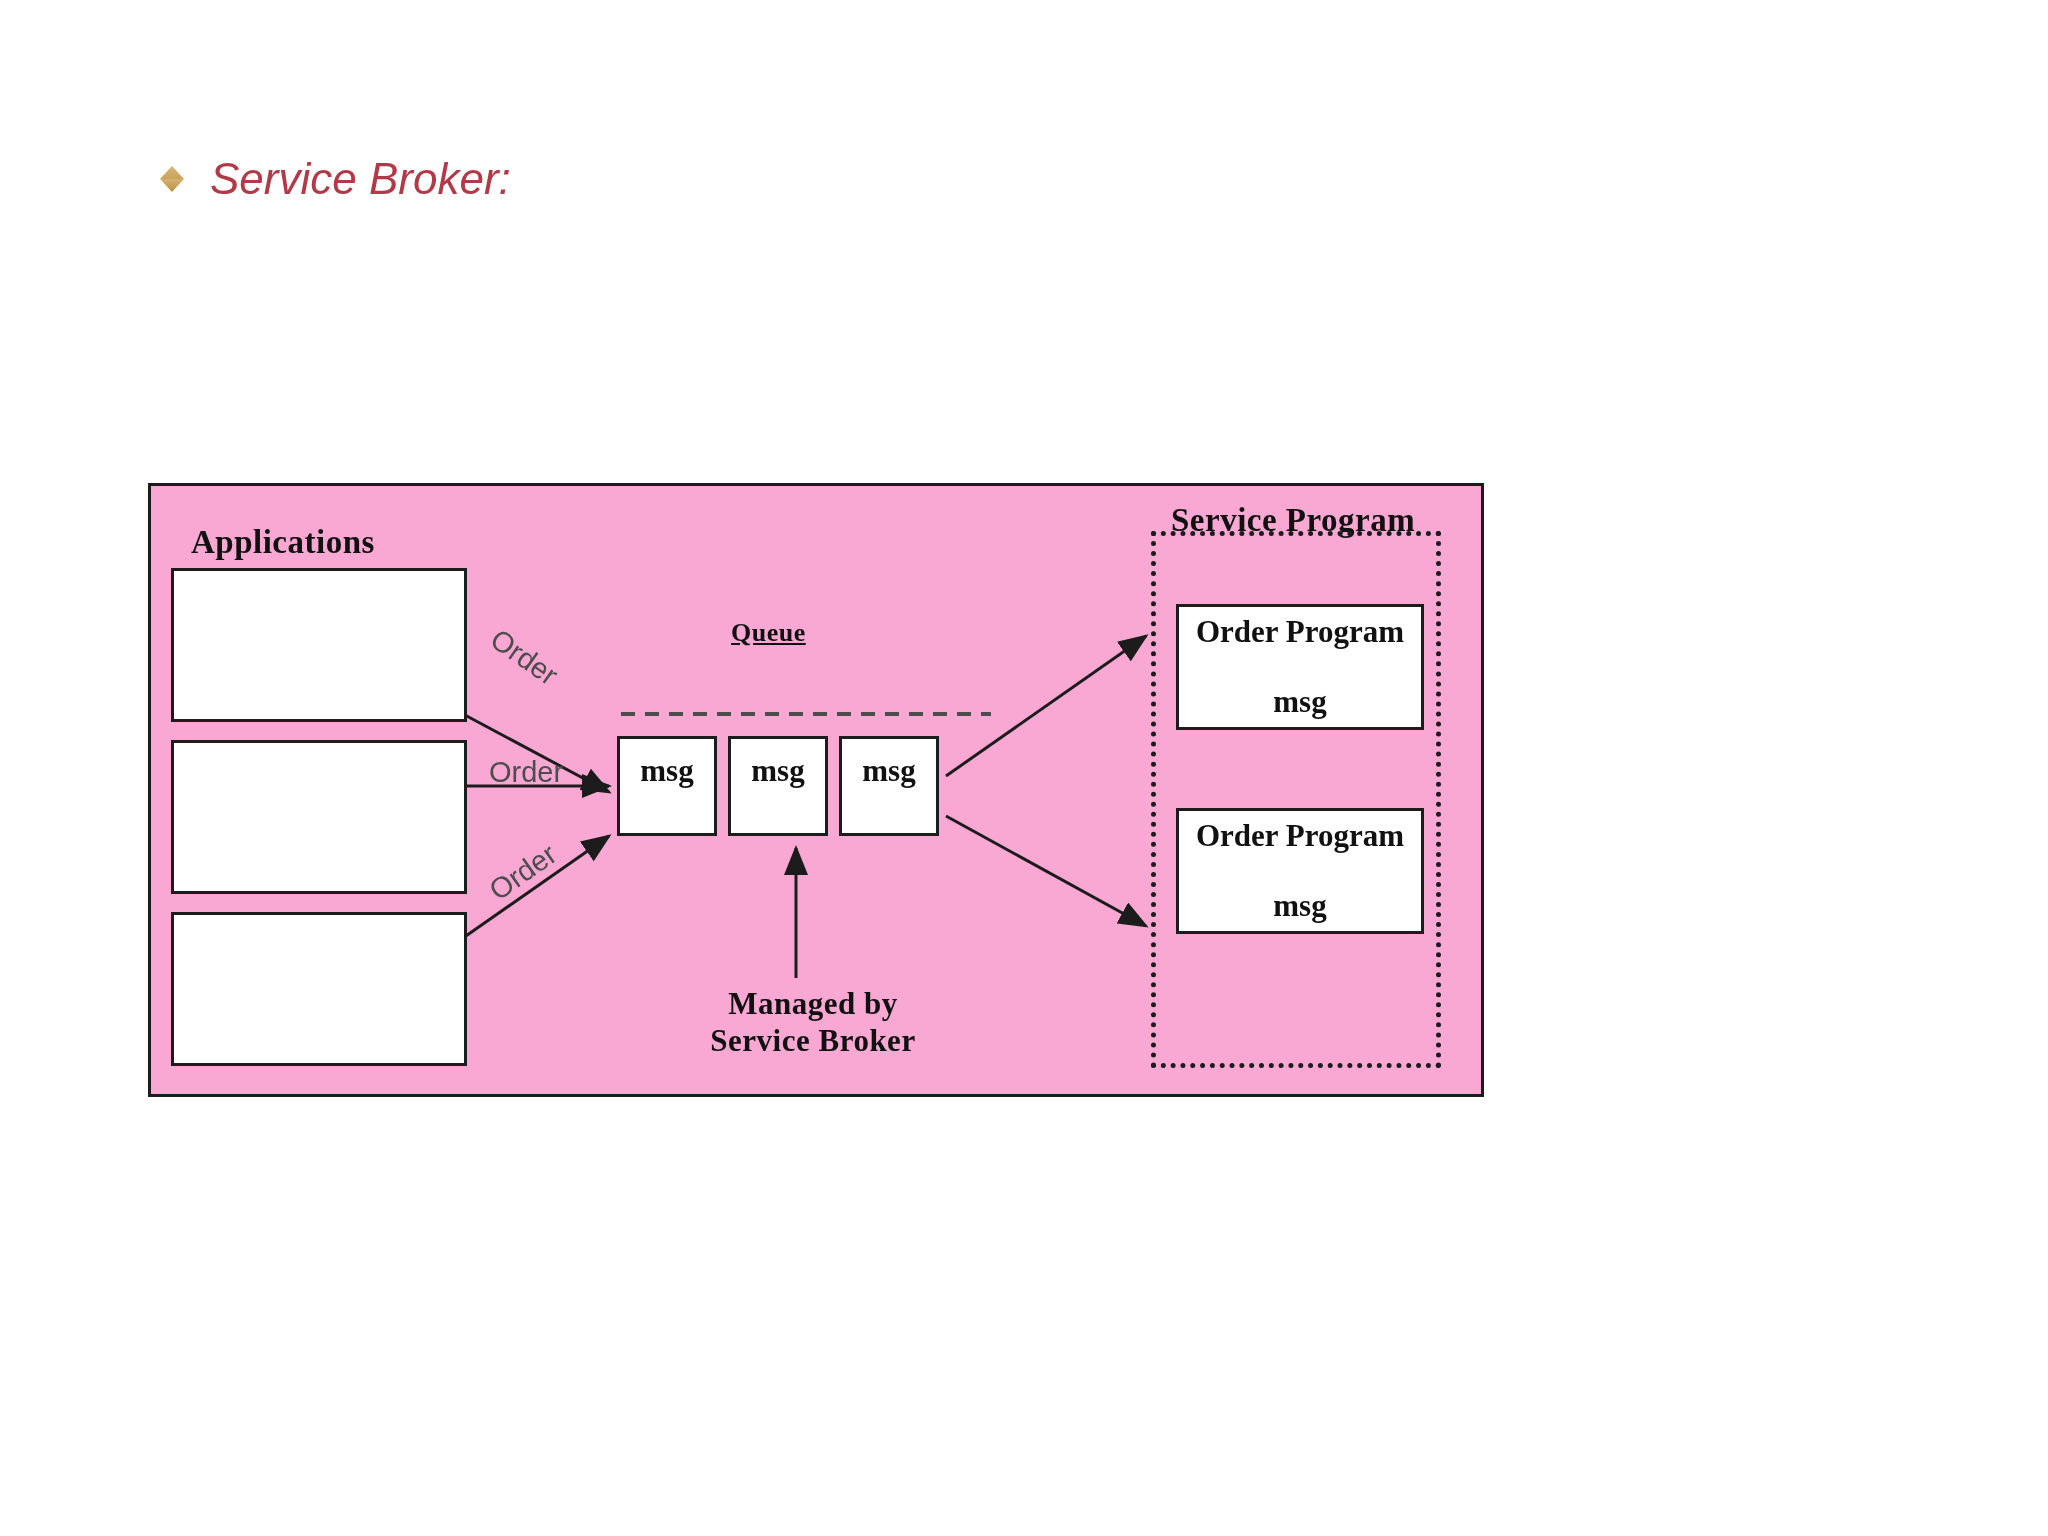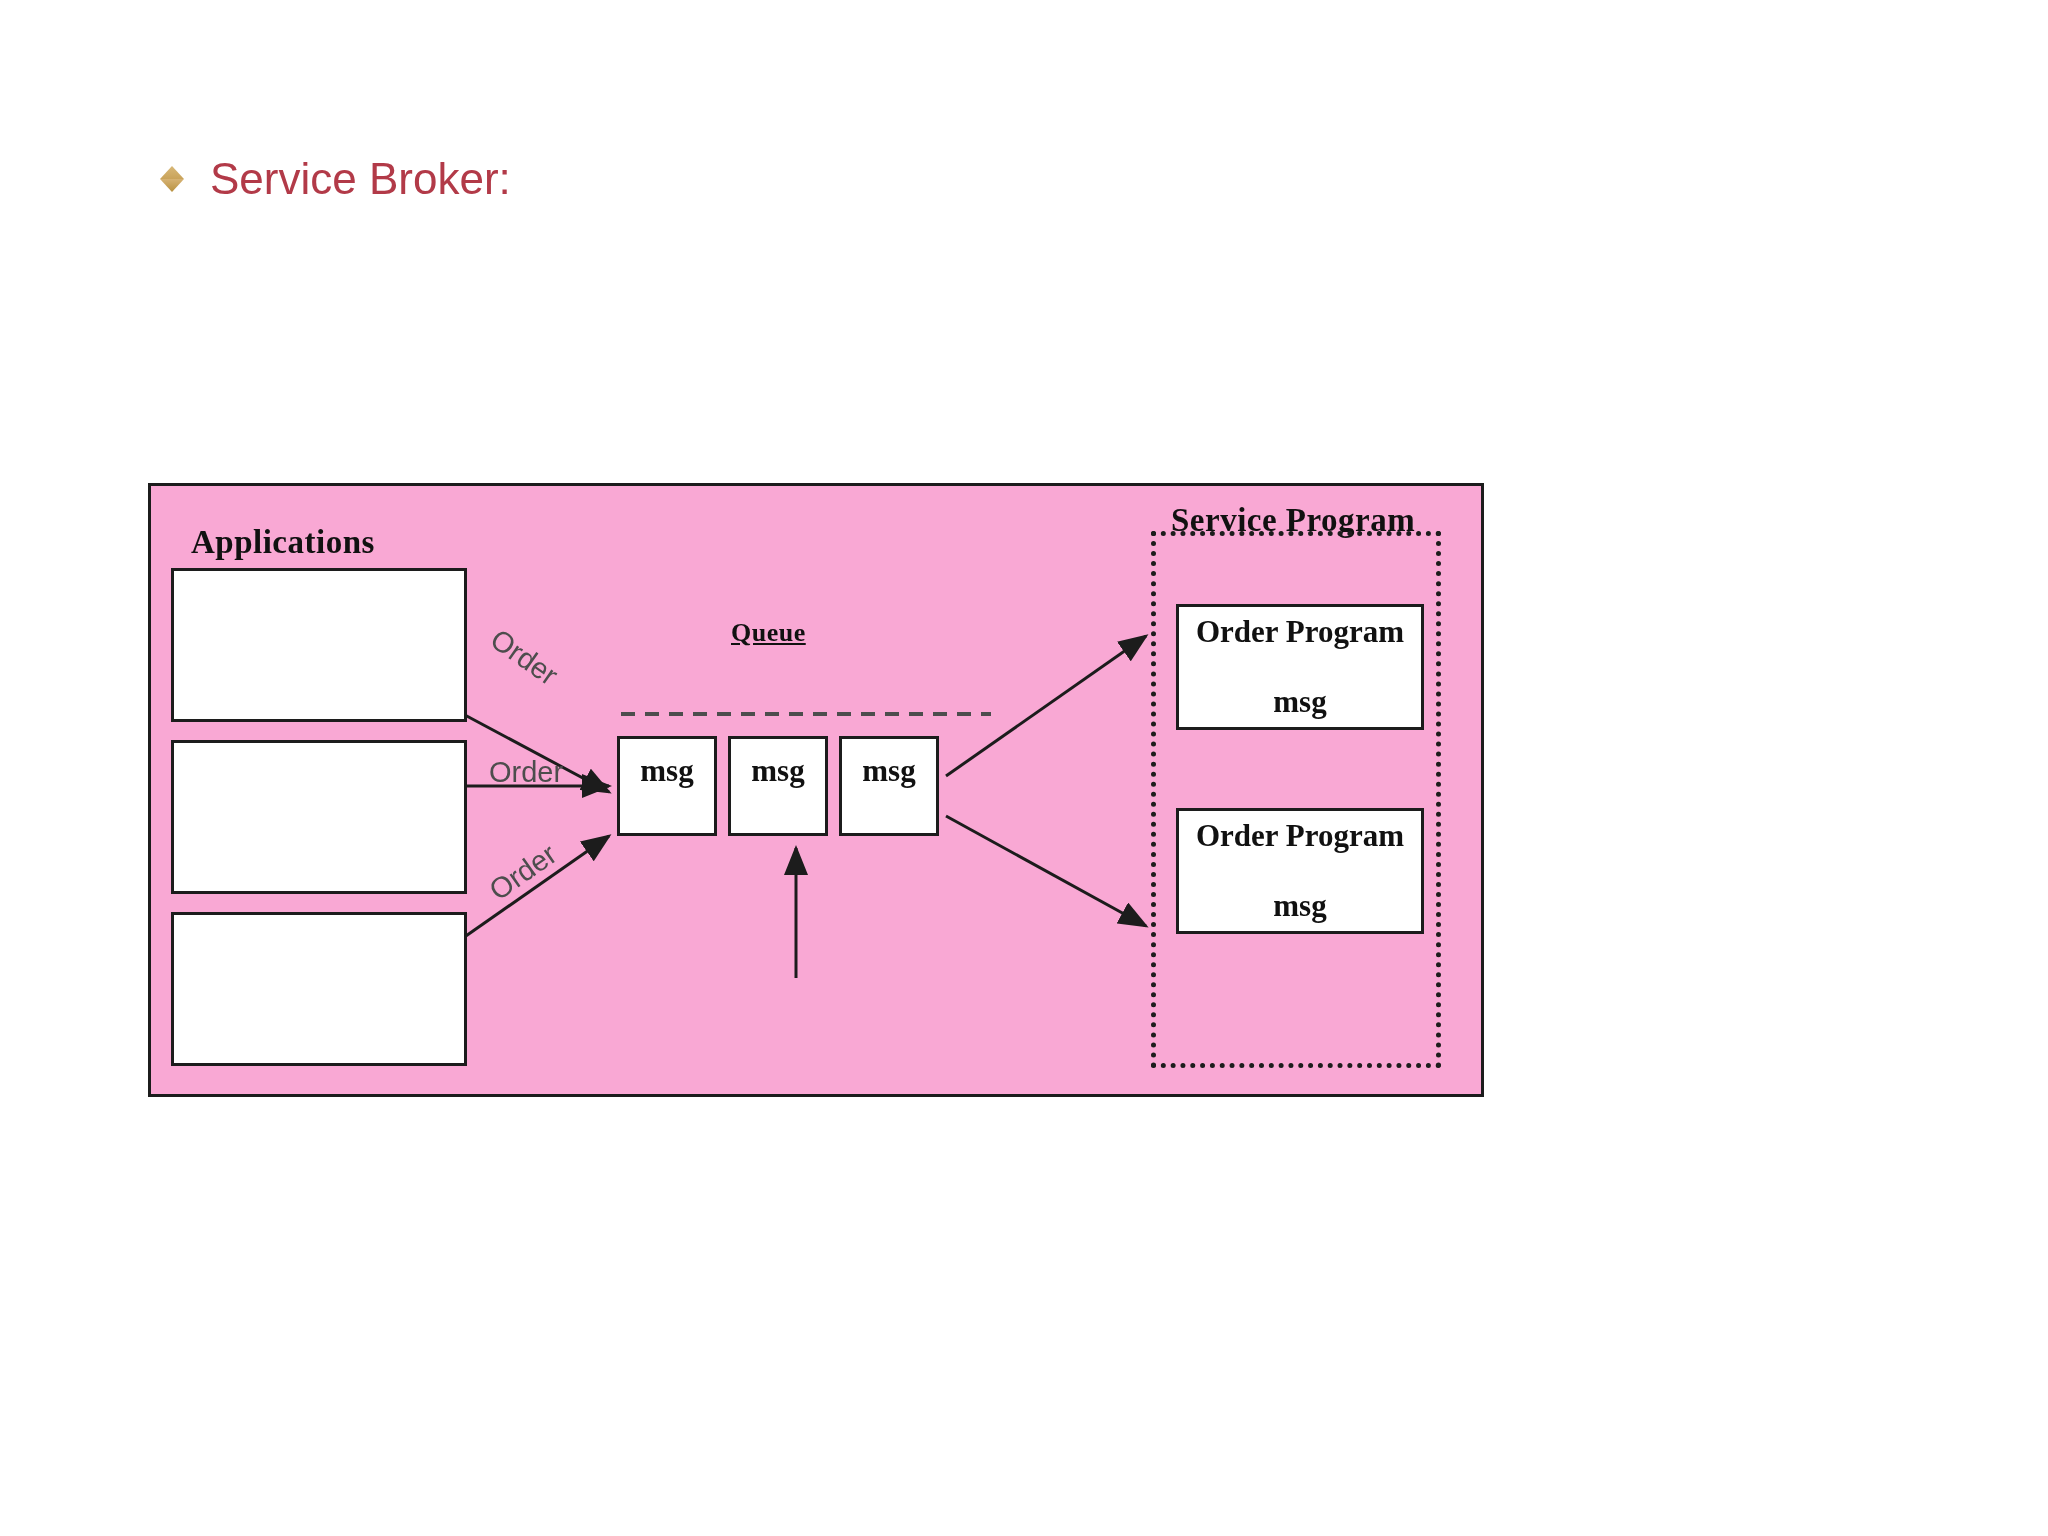--- a/index.html
+++ b/index.html
@@ -28,20 +28,21 @@
     left: 160px;
     top: 150px;
     width: 1760px;
   }
 
   .bullet-row {
     display: flex;
     align-items: flex-start;
     color: #b23a48;
     margin-bottom: 6px;
+    font-style: italic;
   }
 
   .lvl1 {
     font-size: 44px;
     line-height: 1.30;
     margin-left: 0px;
   }
   .lvl2 {
     font-size: 37px;
     line-height: 1.30;
@@ -246,20 +247,24 @@
 
     <div class="order-lbl ol1">Order</div>
     <div class="order-lbl ol2">Order</div>
     <div class="order-lbl ol3">Order</div>
 
     <div class="figlabel queue-label">Queue</div>
     <div class="msg-box m1">msg</div>
     <div class="msg-box m2">msg</div>
     <div class="msg-box m3">msg</div>
 
+    <div class="figlabel managed-label">
+      <div>Managed by</div>
+      <div>Service Broker</div>
+    </div>
 
     <div class="figlabel svc-label">Service Program</div>
     <div class="svc-dotted">
       <div class="op-box o1">
         <div>Order Program</div>
         <div>msg</div>
       </div>
       <div class="op-box o2">
         <div>Order Program</div>
         <div>msg</div>

